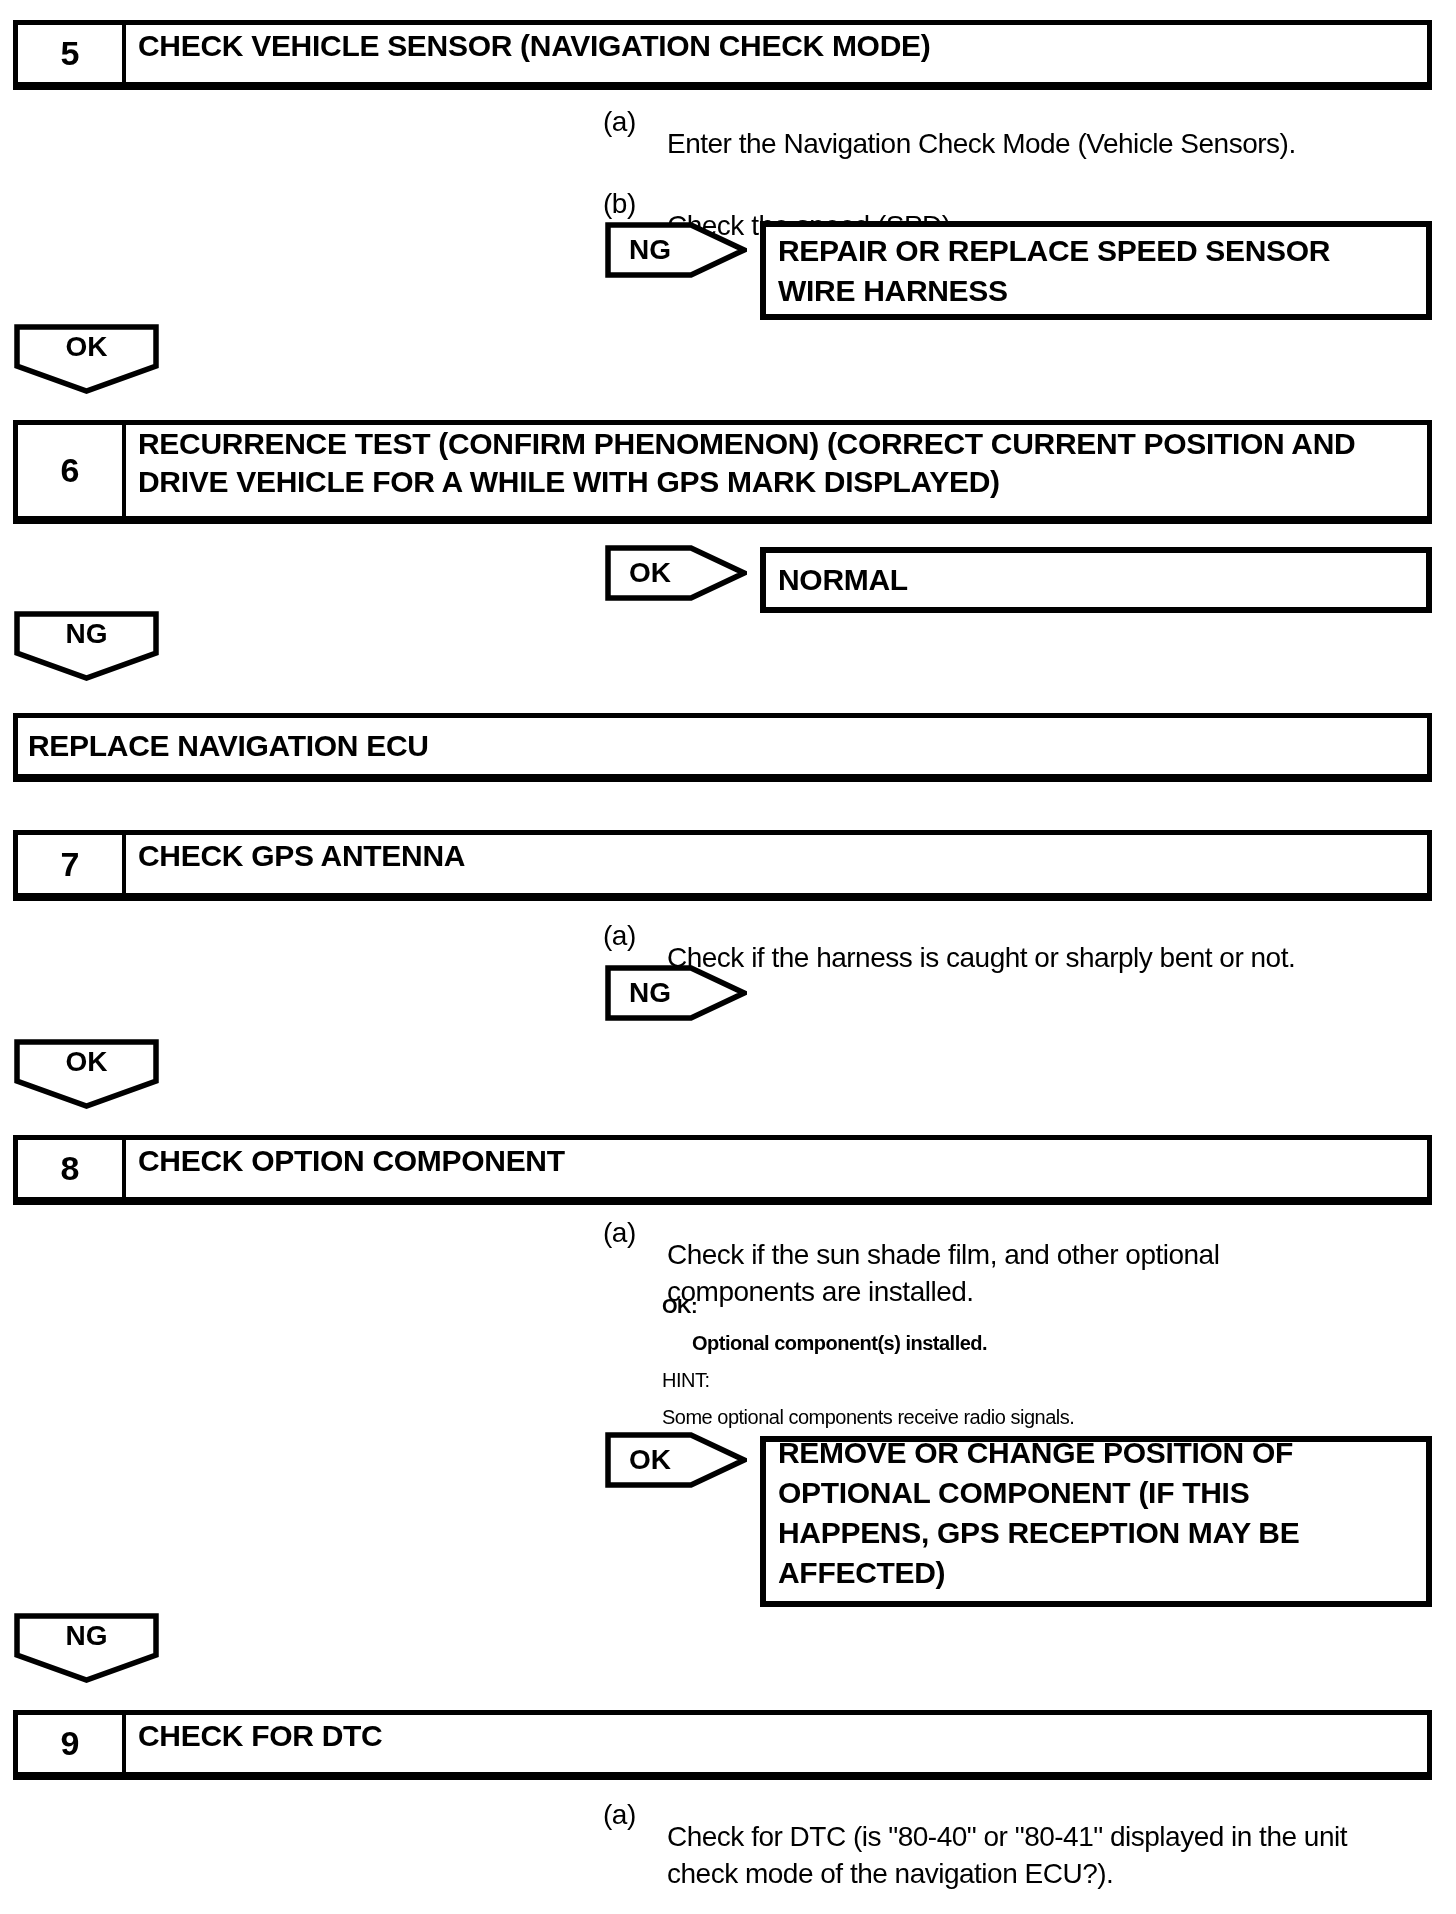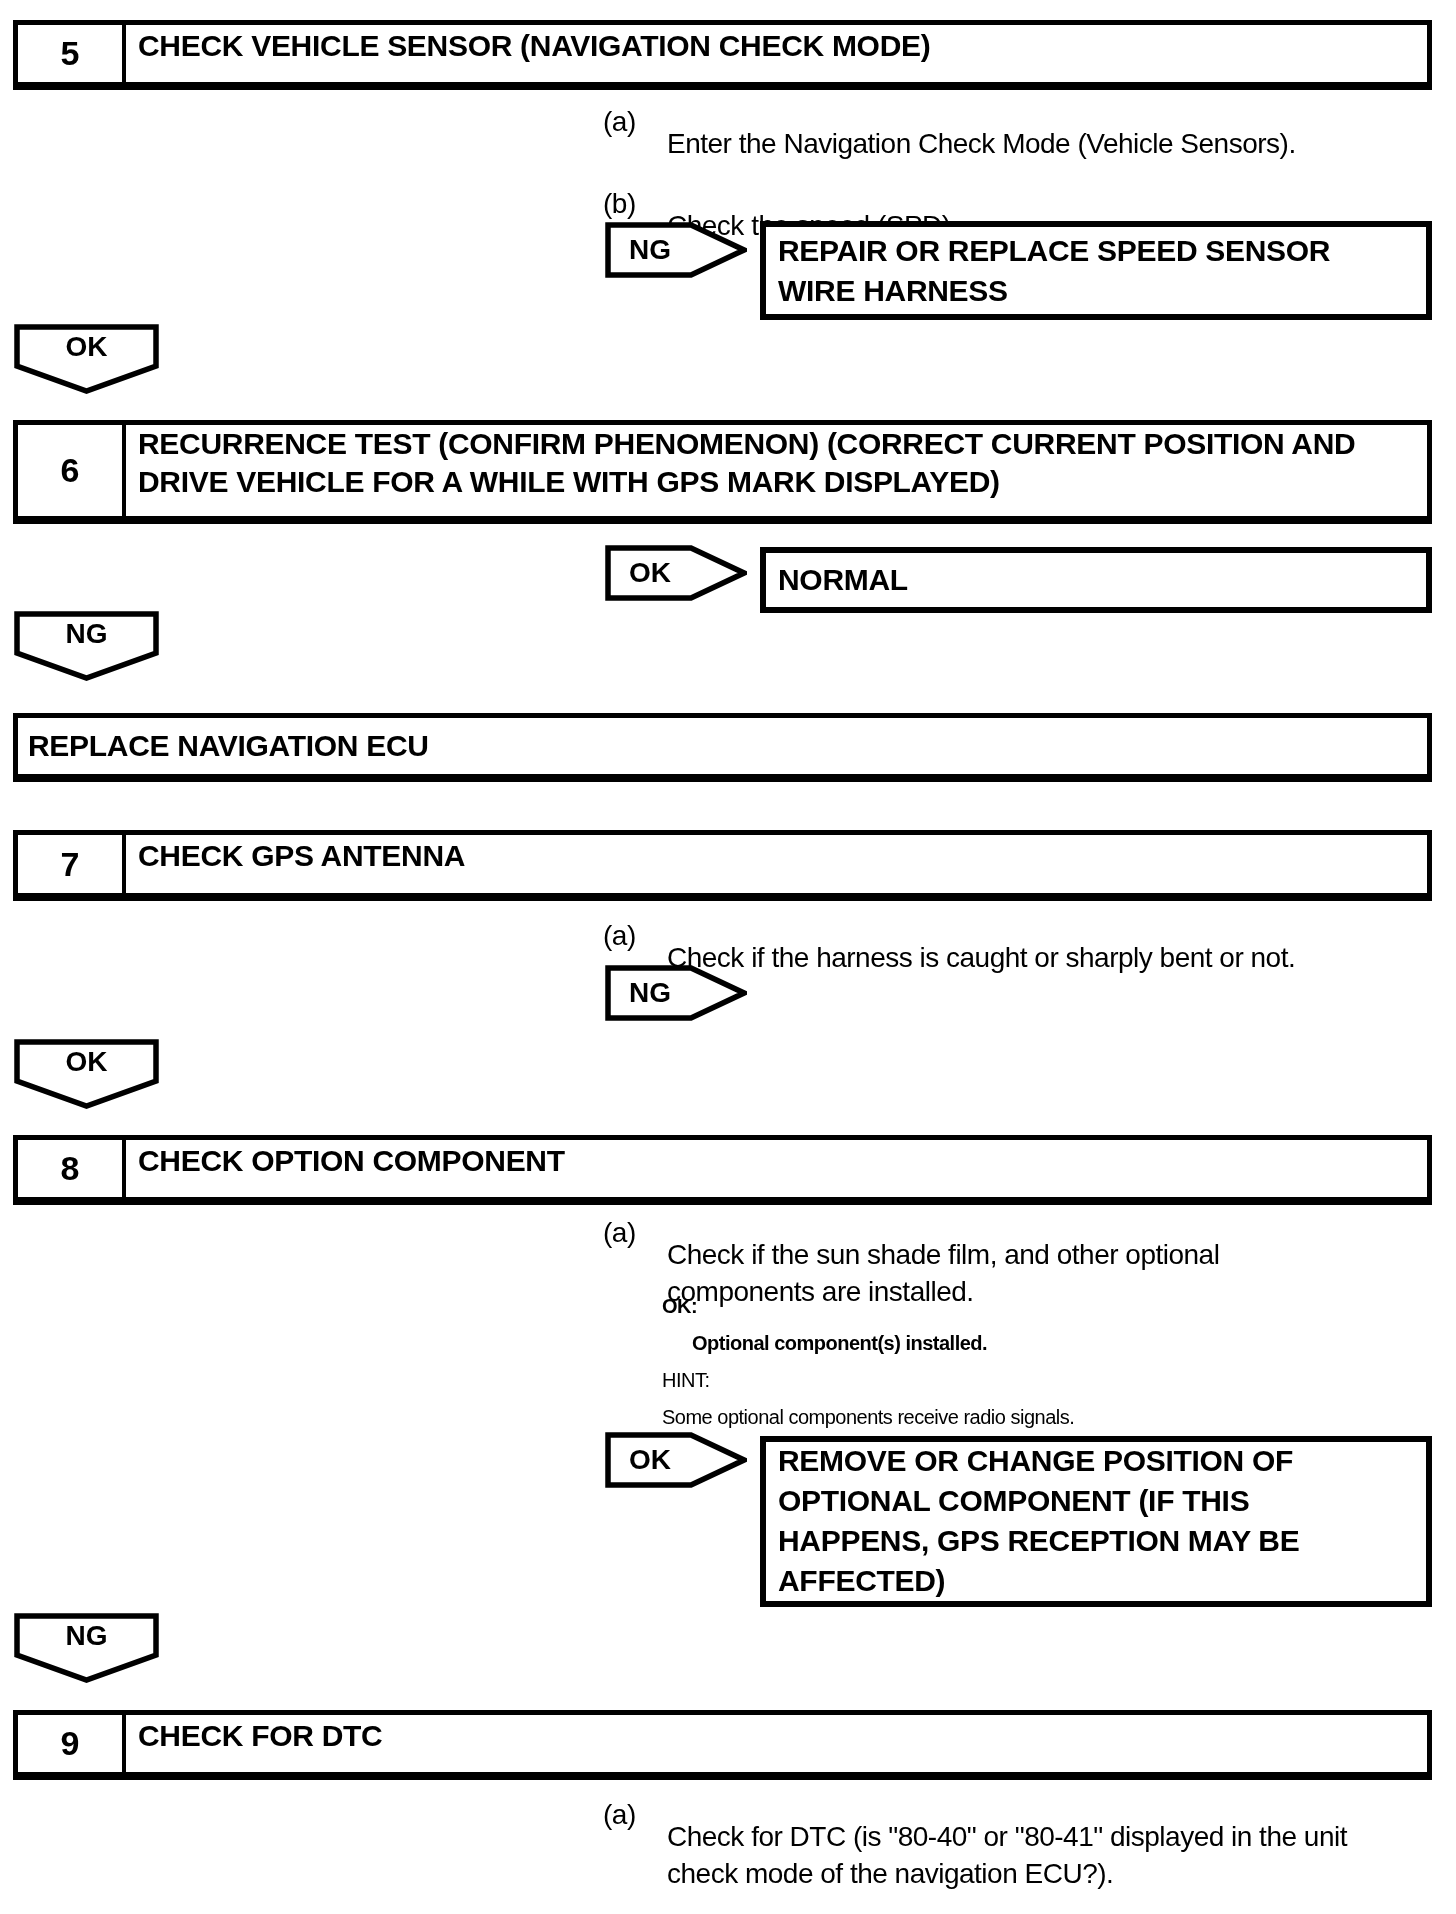--- a/index.html
+++ b/index.html
@@ -53,21 +53,21 @@
   .chip .chip-label{
     position:absolute;left:0;top:3px;width:145px;height:40px;
     display:flex;align-items:center;justify-content:center;
     font-weight:bold;font-size:28px;
   }
   
   .result{
     position:absolute;left:760px;width:672px;
     box-sizing:border-box;border:6px solid #000;background:#fff;
     display:flex;align-items:center;
-    padding:0 12px;
+    padding:8px 12px;
     font-weight:bold;font-size:30px;line-height:40px;letter-spacing:-0.3px;
   }
   .result .text{display:block;max-width:600px;}
   .result-wide{
     position:absolute;left:13px;width:1419px;
     box-sizing:border-box;border:5px solid #000;border-bottom-width:8px;background:#fff;
     display:flex;align-items:center;padding:3px 10px;
     font-weight:bold;font-size:30px;letter-spacing:-0.3px;
   }
 </style>

